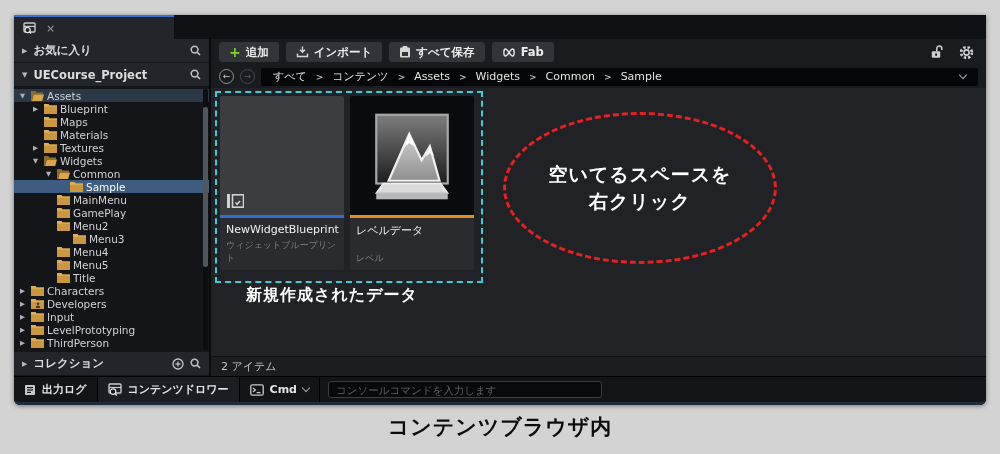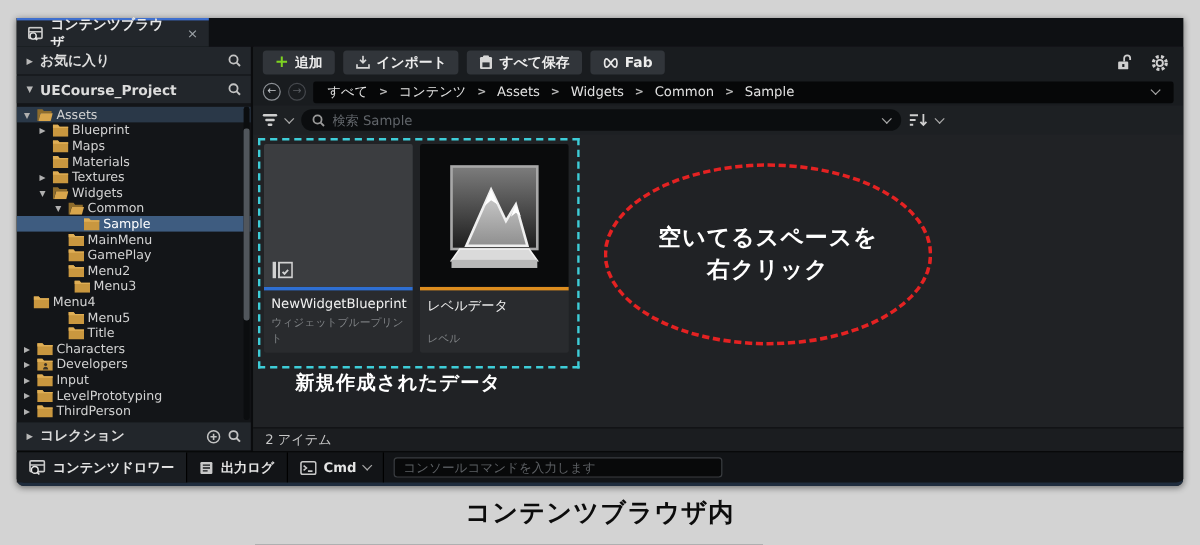--- a/index.html
+++ b/index.html
@@ -106,21 +106,20 @@
   <div class="tabbar">
     <div class="tab">
       <span>
         <svg width="13" height="12" viewBox="0 0 13 12">
             <rect x="1" y="1" width="11" height="9" rx="1" fill="none" stroke="#c9c9c9" stroke-width="1.4"></rect>
             <line x1="1" y1="4.4" x2="12" y2="4.4" stroke="#c9c9c9" stroke-width="1.2"></line>
             <circle cx="4.6" cy="8" r="2.6" fill="#22262b" stroke="#e6e6e6" stroke-width="1.2"></circle>
             <line x1="6.4" y1="9.8" x2="8" y2="11.4" stroke="#e6e6e6" stroke-width="1.4"></line>
           </svg>
       </span>
-      <span>コンテンツブラウザ</span>
       <span class="close">×</span>
     </div>
   </div>
 
   <div class="bodyrow">
 
     <div class="sidebar">
       <div class="sb-header">
         <span class="tri">▶</span>
         <span>お気に入り</span>
@@ -248,31 +247,31 @@
           <div class="tree-row" style="padding-left: 29px;">
             <span class="arrow"></span>
             <span class="ficon">
               <svg width="13" height="11" viewBox="0 0 13 11">
                 <path d="M0 1h4.3l1.3 1.6H13V11H0z" fill="#c9973f"></path>
                 <path d="M0 1h4.3l1.3 1.6H13v1.1H0z" fill="#dfae55"></path>
               </svg>
             </span>
             <span>Menu2</span>
           </div>
-          <div class="tree-row" style="padding-left: 34px;">
+          <div class="tree-row" style="padding-left: 45px;">
             <span class="arrow"></span>
             <span class="ficon">
               <svg width="13" height="11" viewBox="0 0 13 11">
                 <path d="M0 1h4.3l1.3 1.6H13V11H0z" fill="#c9973f"></path>
                 <path d="M0 1h4.3l1.3 1.6H13v1.1H0z" fill="#dfae55"></path>
               </svg>
             </span>
             <span>Menu3</span>
           </div>
-          <div class="tree-row" style="">
+          <div class="tree-row" style="padding-left: 29px;">
             <span class="arrow"></span>
             <span class="ficon">
               <svg width="13" height="11" viewBox="0 0 13 11">
                 <path d="M0 1h4.3l1.3 1.6H13V11H0z" fill="#c9973f"></path>
                 <path d="M0 1h4.3l1.3 1.6H13v1.1H0z" fill="#dfae55"></path>
               </svg>
             </span>
             <span>Menu4</span>
           </div>
           <div class="tree-row" style="padding-left: 29px;">
@@ -437,47 +436,20 @@
               <span class="crumb">Widgets</span>
               <span class="crumb-sep">&gt;</span>
               <span class="crumb">Common</span>
               <span class="crumb-sep">&gt;</span>
               <span class="crumb">Sample</span>
             </span>
           <span class="chev"></span>
         </div>
       </div>
 
-      <div class="filterrow">
-        <span class="funnel">
-          <i style="width:12px;"></i>
-            <i style="width:8px;"></i>
-            <i style="width:4px;"></i>
-        </span>
-        <span class="chev"></span>
-        <div class="searchpill">
-          <span>
-            <svg width="11" height="11" viewBox="0 0 11 11">
-                <circle cx="4.6" cy="4.6" r="3.4" fill="none" stroke="#9a9a9a" stroke-width="1.5"></circle>
-                <line x1="7.2" y1="7.2" x2="10" y2="10" stroke="#9a9a9a" stroke-width="1.6"></line>
-              </svg>
-          </span>
-          <input placeholder="検索 Sample" style="">
-          <span class="chev"></span>
-        </div>
-        <span>
-          <svg width="15" height="12" viewBox="0 0 15 12">
-              <line x1="0" y1="2" x2="7" y2="2" stroke="#cfcfcf" stroke-width="1.6"></line>
-              <line x1="0" y1="6" x2="5" y2="6" stroke="#cfcfcf" stroke-width="1.6"></line>
-              <line x1="0" y1="10" x2="3" y2="10" stroke="#cfcfcf" stroke-width="1.6"></line>
-              <path d="M11.5 1 v9 M9 7.5 L11.5 10.2 L14 7.5" fill="none" stroke="#cfcfcf" stroke-width="1.5"></path>
-            </svg>
-        </span>
-        <span class="chev"></span>
-      </div>
 
       <div class="content">
         <div class="sel-rect"></div>
 
         <div class="tile" id="tile-widget">
           <div class="thumb">
             <span class="mini-widget-icon">
               <svg width="17" height="14" viewBox="0 0 17 14">
                   <rect x="0" y="0" width="3" height="14" fill="#d2d2d2"></rect>
                   <rect x="5.5" y="0.8" width="11" height="12.4" fill="none" stroke="#d2d2d2" stroke-width="1.6"></rect>
@@ -526,41 +498,41 @@
         </div>
       </div>
 
       <div class="statusrow">
         <span>2 アイテム</span>
       </div>
     </div>
   </div>
 
   <div class="bottombar">
+    <div class="bb-sec">
+      <span>
+        <svg width="12" height="12" viewBox="0 0 12 12">
+            <rect x="1" y="1" width="10" height="10" rx="1" fill="#c9c9c9"></rect>
+            <line x1="3" y1="3.6" x2="9" y2="3.6" stroke="#121417" stroke-width="1.2"></line>
+            <line x1="3" y1="6" x2="9" y2="6" stroke="#121417" stroke-width="1.2"></line>
+            <line x1="3" y1="8.4" x2="7" y2="8.4" stroke="#121417" stroke-width="1.2"></line>
+          </svg>
+      </span>
+      <span>出力ログ</span>
+    </div>
     <div class="bb-sec drawer">
       <span>
         <svg width="14" height="13" viewBox="0 0 14 13">
             <rect x="1" y="1" width="12" height="9" rx="1" fill="none" stroke="#c9c9c9" stroke-width="1.4"></rect>
             <line x1="1" y1="4.5" x2="13" y2="4.5" stroke="#c9c9c9" stroke-width="1.2"></line>
             <circle cx="5" cy="8.6" r="2.8" fill="#121417" stroke="#e6e6e6" stroke-width="1.2"></circle>
             <line x1="7" y1="10.6" x2="8.8" y2="12.4" stroke="#e6e6e6" stroke-width="1.4"></line>
           </svg>
       </span>
       <span>コンテンツドロワー</span>
-    </div>
-    <div class="bb-sec">
-      <span>
-        <svg width="12" height="12" viewBox="0 0 12 12">
-            <rect x="1" y="1" width="10" height="10" rx="1" fill="#c9c9c9"></rect>
-            <line x1="3" y1="3.6" x2="9" y2="3.6" stroke="#121417" stroke-width="1.2"></line>
-            <line x1="3" y1="6" x2="9" y2="6" stroke="#121417" stroke-width="1.2"></line>
-            <line x1="3" y1="8.4" x2="7" y2="8.4" stroke="#121417" stroke-width="1.2"></line>
-          </svg>
-      </span>
-      <span>出力ログ</span>
     </div>
     <div class="bb-sec">
       <span>
         <svg width="14" height="12" viewBox="0 0 14 12">
             <rect x="0.8" y="0.8" width="12.4" height="10.4" rx="1.5" fill="none" stroke="#c9c9c9" stroke-width="1.3"></rect>
             <path d="M3 4 L5.4 6 L3 8" fill="none" stroke="#c9c9c9" stroke-width="1.3"></path>
             <line x1="6.6" y1="8.6" x2="10.4" y2="8.6" stroke="#c9c9c9" stroke-width="1.3"></line>
           </svg>
       </span>
       <span>Cmd</span>

